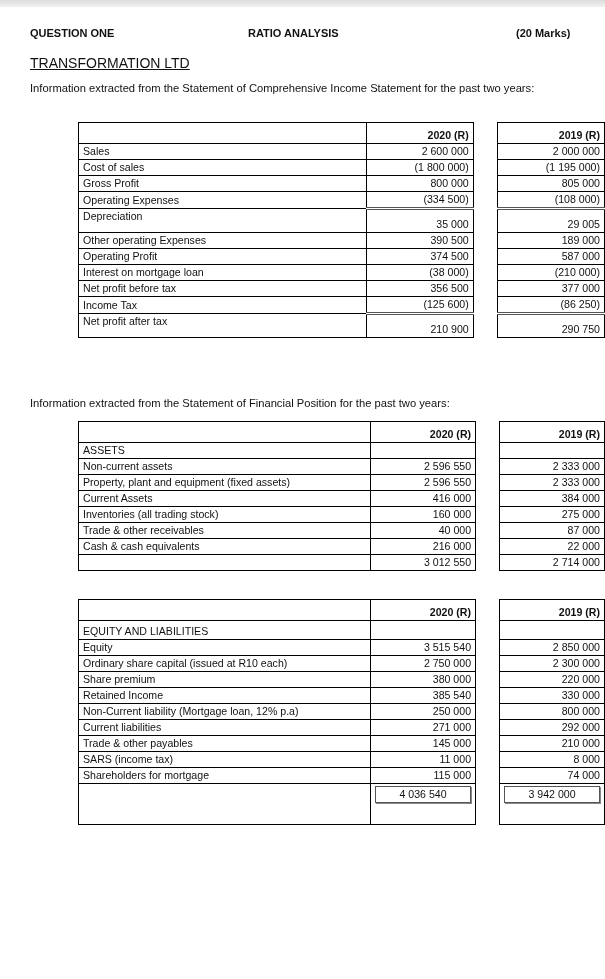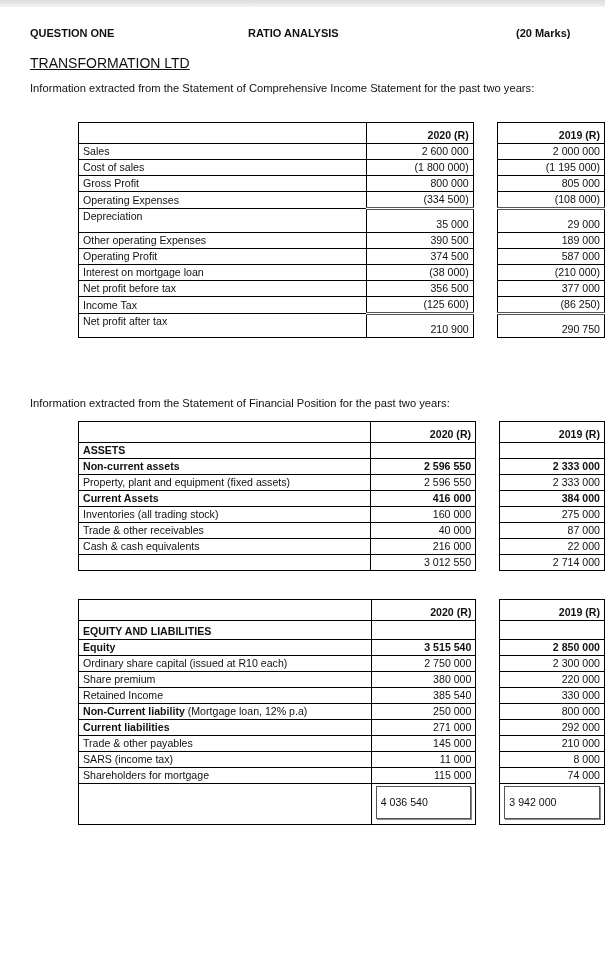--- a/index.html
+++ b/index.html
@@ -15,24 +15,24 @@
     position:absolute; left:30px; border-collapse:collapse; font-size:10.6px; table-layout:fixed;margin-left:48px;
   }
   table.fin td {
     border:1px solid #000; padding:0 4px; height:15px; line-height:15px; white-space:nowrap; overflow:hidden;
   }
   td.lbl { width:292px; text-align:left; }
   td.num { width:101px; text-align:right; }
   td.gap { width:17px; border-top:none !important; border-bottom:none !important; }
   tr.head td { height:20px; vertical-align:bottom; }
   tr.head td.num { font-weight:bold; }
-  .b { font-weight:bold; }
+  .b { font-weight:normal; }
   td.dbl { border-top:3px double #555 !important; }
   td.boxed { padding:0; }
-  td.boxed span { display:block; border:1px solid #555; box-shadow:1px 1px 0 #888; margin:2px 0; padding:8px 4px; text-align:left; }
+  td.boxed span { display:block; border:1px solid #555; box-shadow:1px 1px 0 #888; margin:2px 0; padding:0 4px; text-align:center; }
   tr.tall td { height:22px; }
   tr.taller td { height:40px; vertical-align:top; }
 </style>
 </head>
 <body>
 
 <div class="topbar"></div>
 
 <div class="hdr" style="left:30px">QUESTION ONE</div>
 <div class="hdr" style="left:248px">RATIO ANALYSIS</div>
@@ -71,21 +71,21 @@
   <tr>
     <td class="lbl">Operating Expenses</td>
     <td class="num">(334 500)</td>
         <td class="gap"></td>
     <td class="num">(108 000)</td>
   </tr>
   <tr class="tall">
     <td class="lbl" style="vertical-align:top">Depreciation</td>
     <td class="num dbl" style="vertical-align:bottom">35 000</td>
         <td class="gap"></td>
-    <td class="num dbl" style="vertical-align:bottom">29 000</td>
+    <td class="num dbl" style="vertical-align:bottom">29 005</td>
   </tr>
   <tr>
     <td class="lbl">Other operating Expenses</td>
     <td class="num">390 500</td>
         <td class="gap"></td>
     <td class="num">189 000</td>
   </tr>
   <tr>
     <td class="lbl">Operating Profit</td>
     <td class="num">374 500</td>

